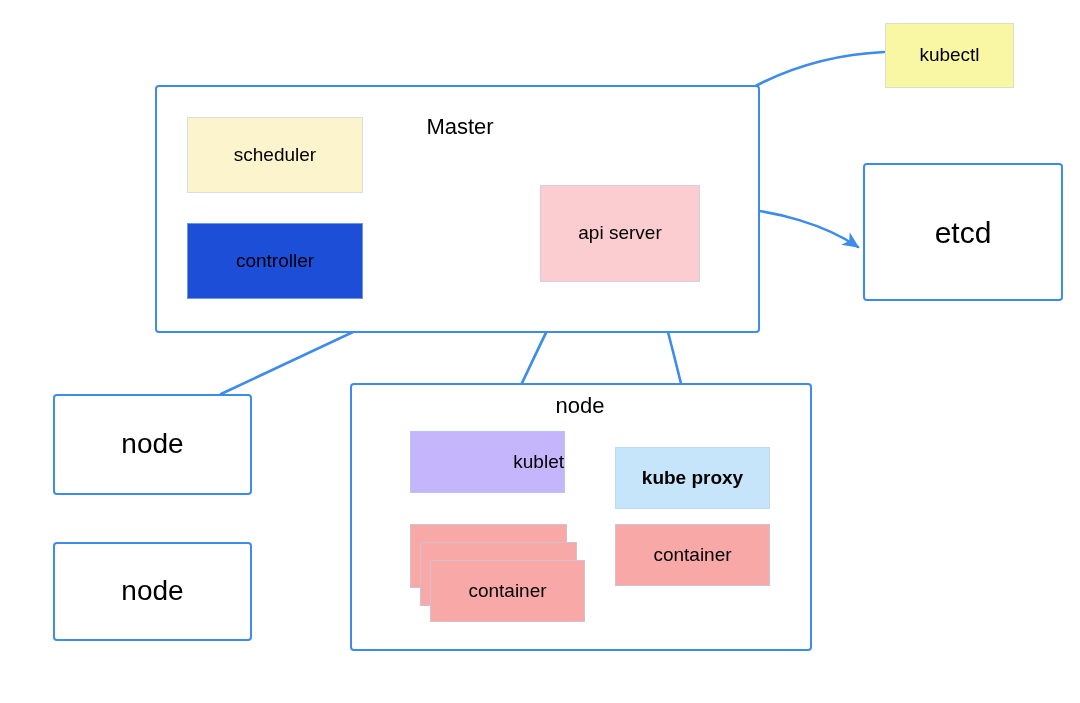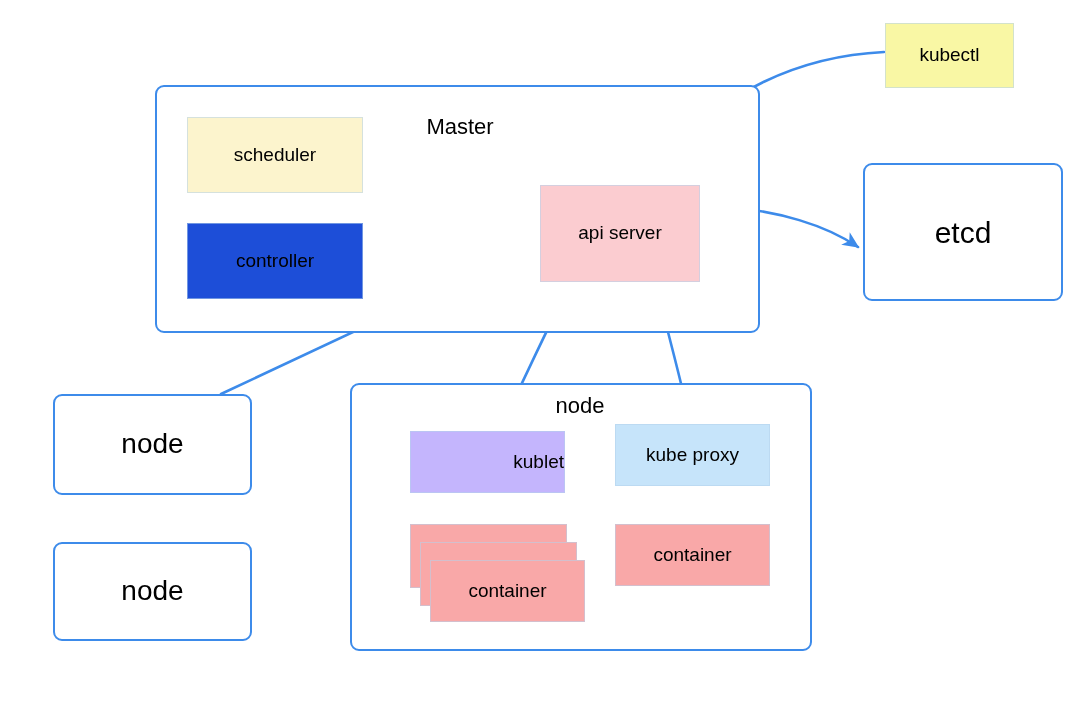--- a/index.html
+++ b/index.html
@@ -30,21 +30,21 @@
     align-items: center;
     justify-content: center;
     color: #000000;
     text-align: center;
     line-height: 1.1;
   }
   
   .outline {
     background: #ffffff;
     border: 2.5px solid #3d8bea;
-    border-radius: 9px;
+    border-radius: 4px;
     justify-content: center;
   }
   
   .flat {
     border: 1px solid rgba(180, 210, 235, 0.55);
   }
   .label-top {
     position: absolute;
     color: #000000;
     text-align: center;
@@ -123,21 +123,21 @@
   </div>
 
   <div class="node-box outline" style="left:350px; top:383px; width:462px; height:268px;"></div>
 
   <div class="label-top" style="left:520px; top:394px; width:120px; font-size:22px;">node</div>
 
   <div class="node-box flat" style="left:410px; top:431px; width:155px; height:62px; background:#c4b5fd; font-size:19px;justify-content:flex-end;">
     <span>kublet</span>
   </div>
 
-  <div class="node-box flat" style="left:615px; top:424px; width:155px; height:62px; background:#c6e4fa; font-size:19px;">
+  <div class="node-box flat" style="left:615px; top:447px; width:155px; height:62px; background:#c6e4fa; font-size:19px;font-weight:bold;">
     <span>kube proxy</span>
   </div>
 
   <div class="stack-wrap" style="left:410px; top:524px; width:180px; height:102px;">
     <div class="flat" style="left:0px; top:0px; width:155px; height:62px; background:#f9a8a8;"></div>
     <div class="flat" style="left:10px; top:18px; width:155px; height:62px; background:#f9a8a8;"></div>
     <div class="node-box flat" style="left:20px; top:36px; width:155px; height:62px; background:#f9a8a8; font-size:19px;">
       <span>container</span>
     </div>
   </div>

